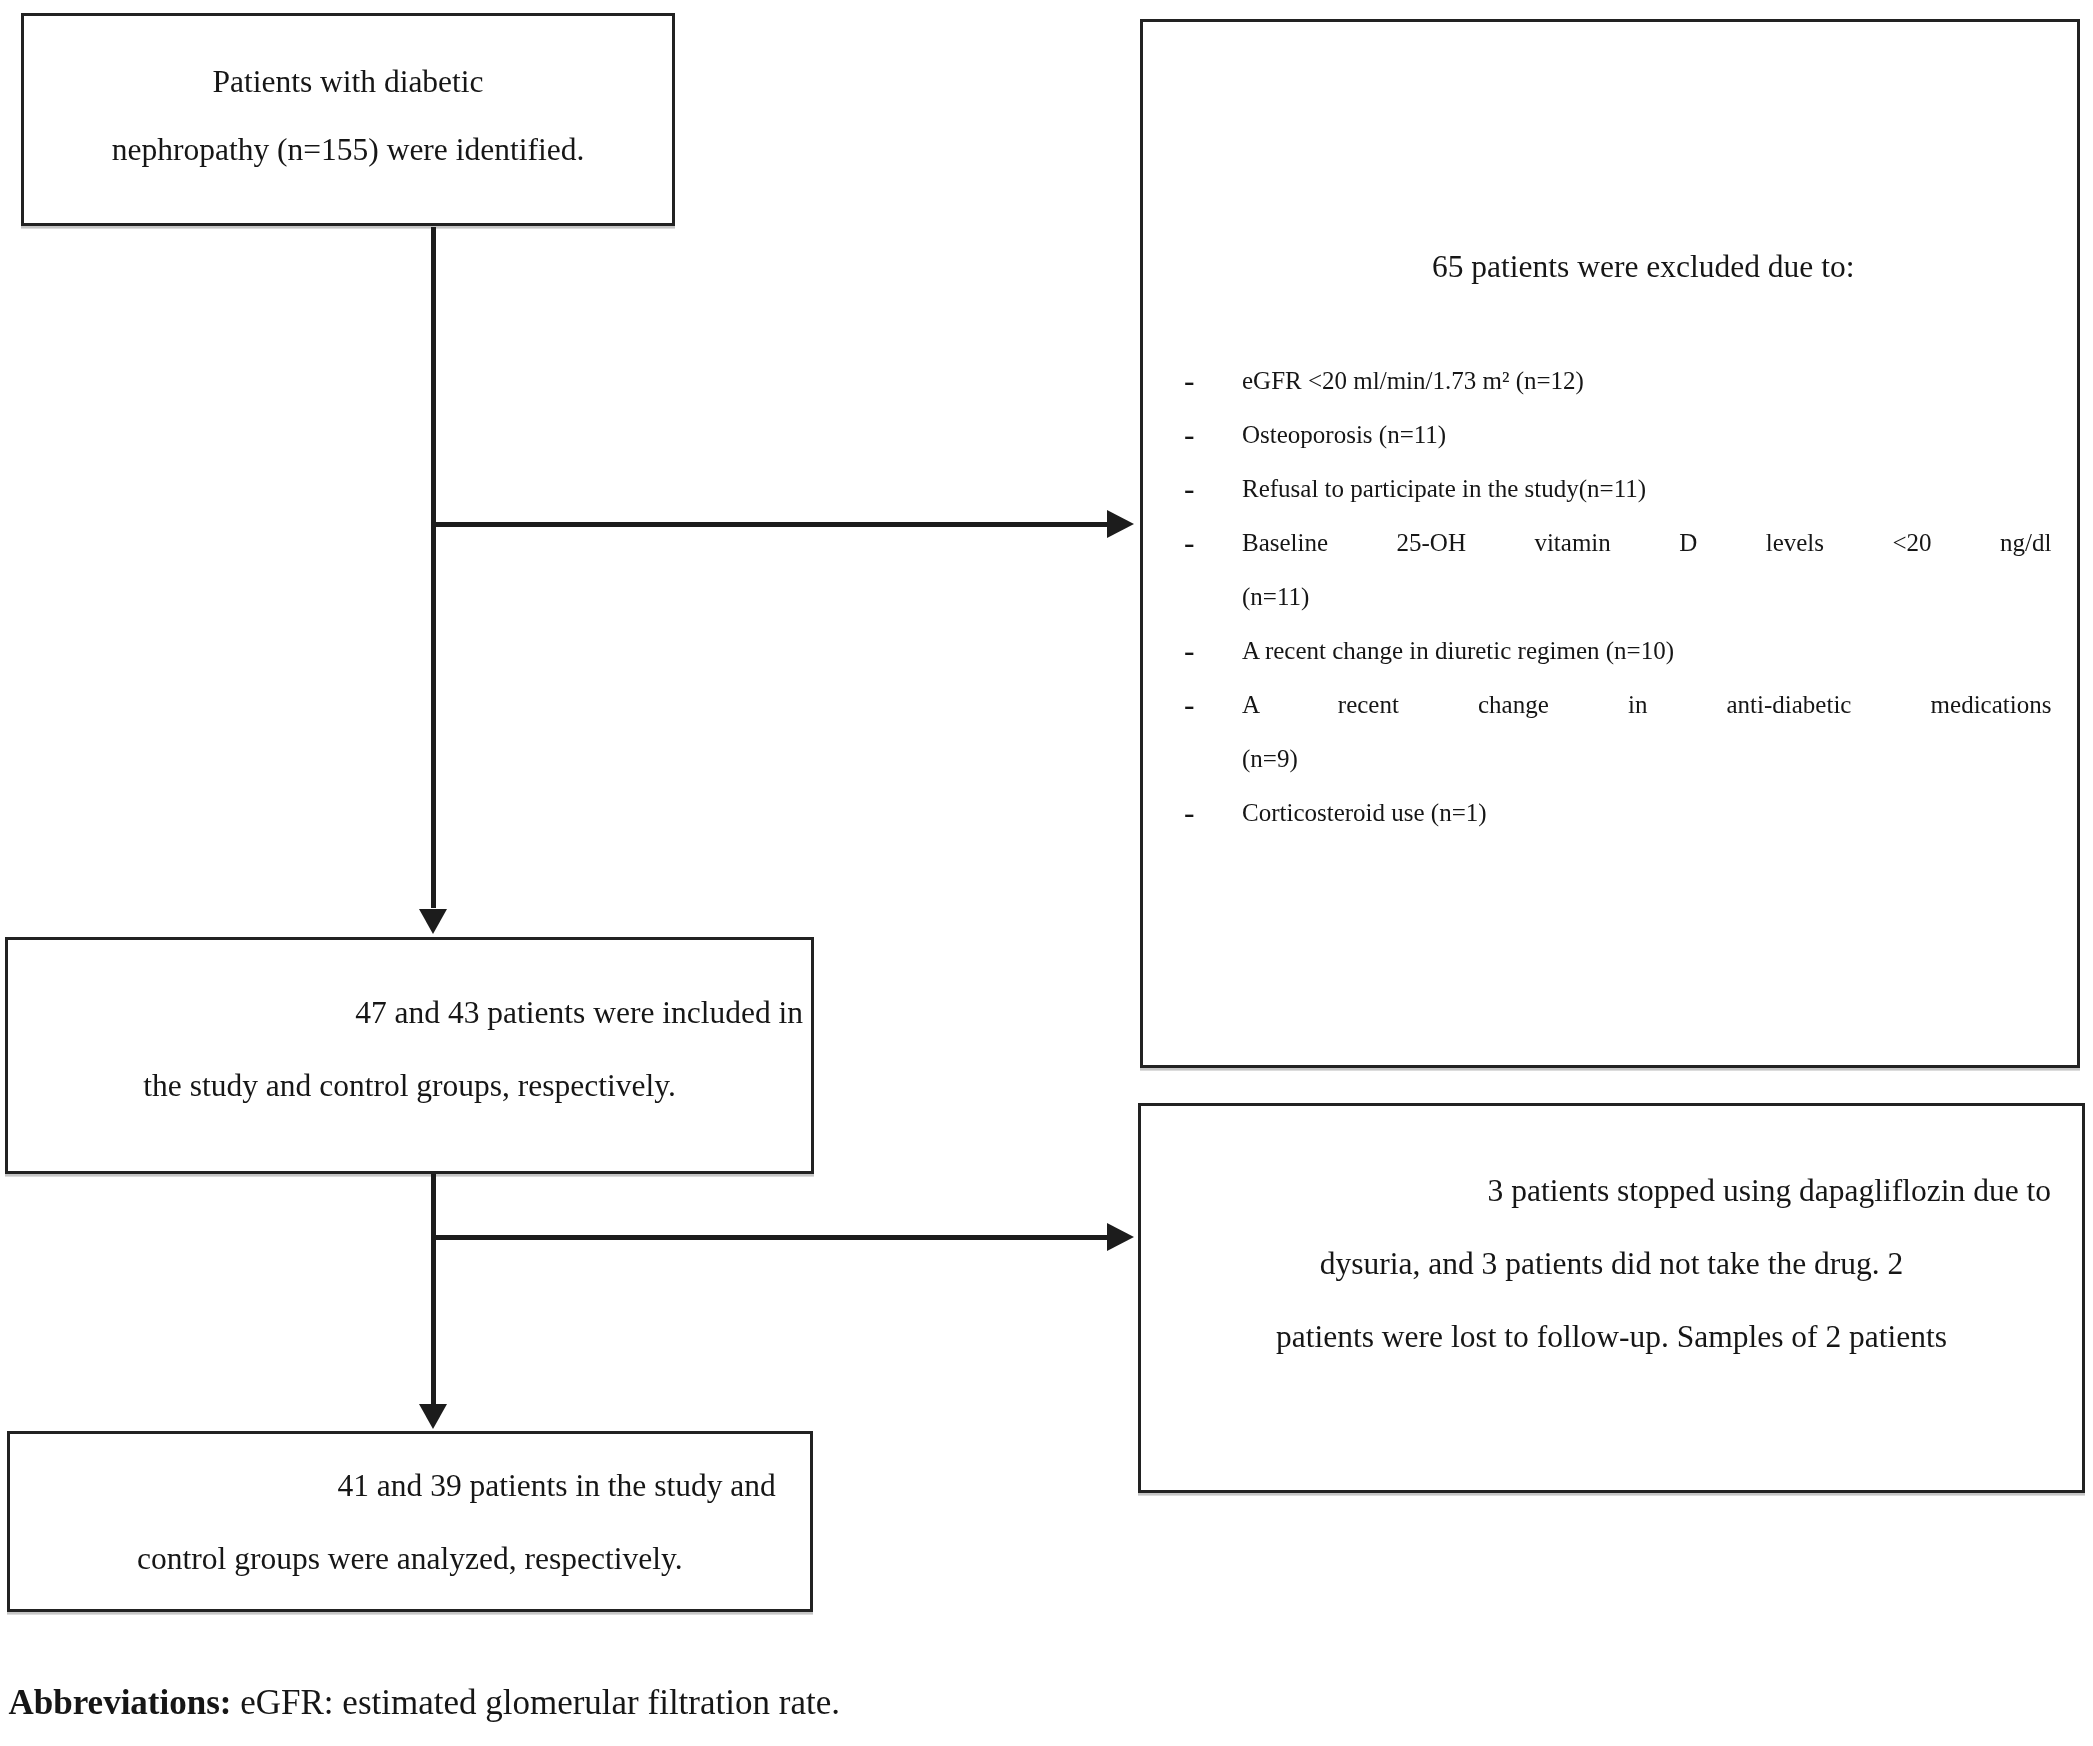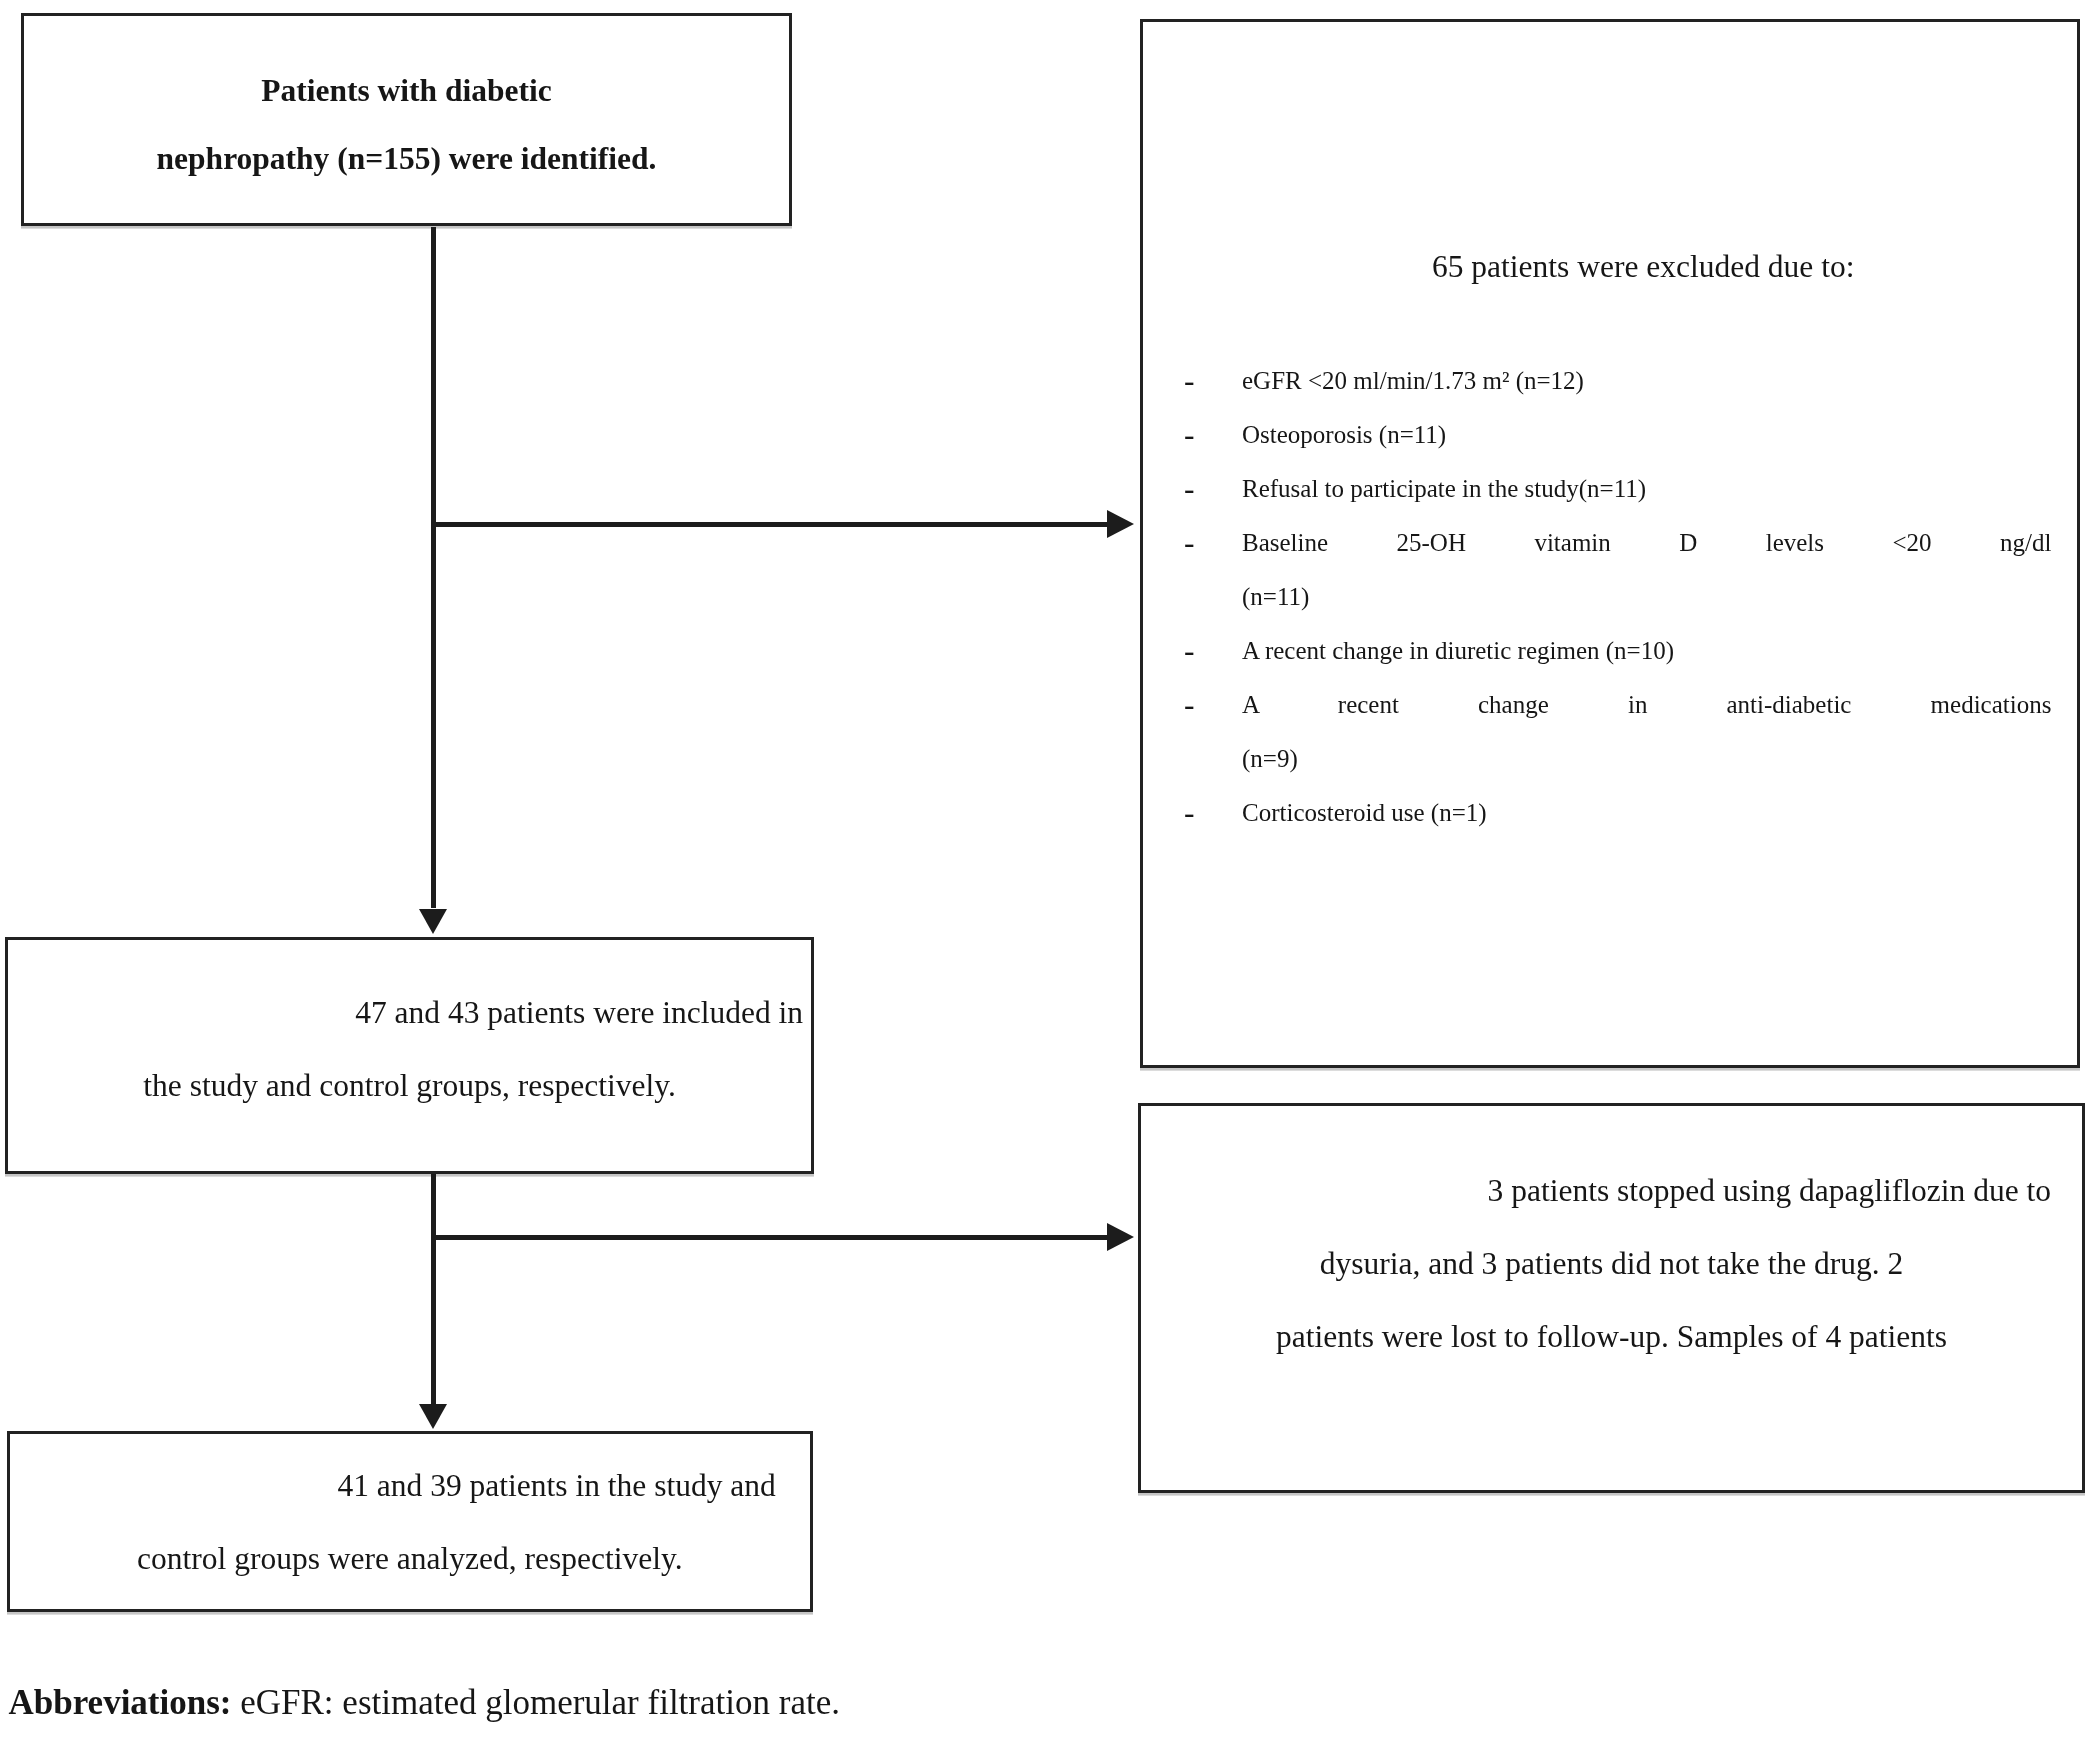--- a/index.html
+++ b/index.html
@@ -21,21 +21,21 @@
     border: 3.4px solid #222222;
     background: #ffffff;
     box-shadow: 0 2.6px 0 rgba(90,90,90,0.35);
   }
   .fbox .bline {
     font-size: 31.5px;
     line-height: 73px;
     white-space: nowrap;
   }
   
-  #box-identified { left: 21px; top: 12.8px; width: 771px; height: 213px; padding-top: 41px; font-weight: bold; }
+  #box-identified { left: 21px; top: 12.8px; width: 654px; height: 213px; padding-top: 32px; }
   #box-identified .bline { line-height: 68px; text-align: center; }
   
   #box-excluded { left: 1140px; top: 19px; width: 940px; height: 1049px; padding: 0 25.6px 0 41px; }
   #box-excluded .ex-title {
     margin-top: 211px;
     font-size: 31.5px;
     line-height: 68px;
     text-align: center;
     text-indent: 51px;
     white-space: nowrap;
@@ -188,21 +188,21 @@
 
   <div class="conn" id="vline-2"></div>
   <div id="vhead-2"></div>
 
   <div class="conn" id="hline-2"></div>
   <div id="hhead-2"></div>
 
   <div class="fbox" id="box-discontinued">
     <div class="bline l1">3 patients stopped using dapagliflozin due to</div>
     <div class="bline l2">dysuria, and 3 patients did not take the drug. 2</div>
-    <div class="bline l3">patients were lost to follow-up. Samples of 4 patients</div>
+    <div class="bline l3">patients were lost to follow-up. Samples of 2 patients</div>
   </div>
 
   <div class="fbox" id="box-analyzed">
     <div class="bline l1">41 and 39 patients in the study and</div>
     <div class="bline l2">control groups were analyzed, respectively.</div>
   </div>
 
   <div id="abbrev">
     <span class="ab-label">Abbreviations:</span>
     <span class="ab-text">eGFR: estimated glomerular filtration rate.</span>

